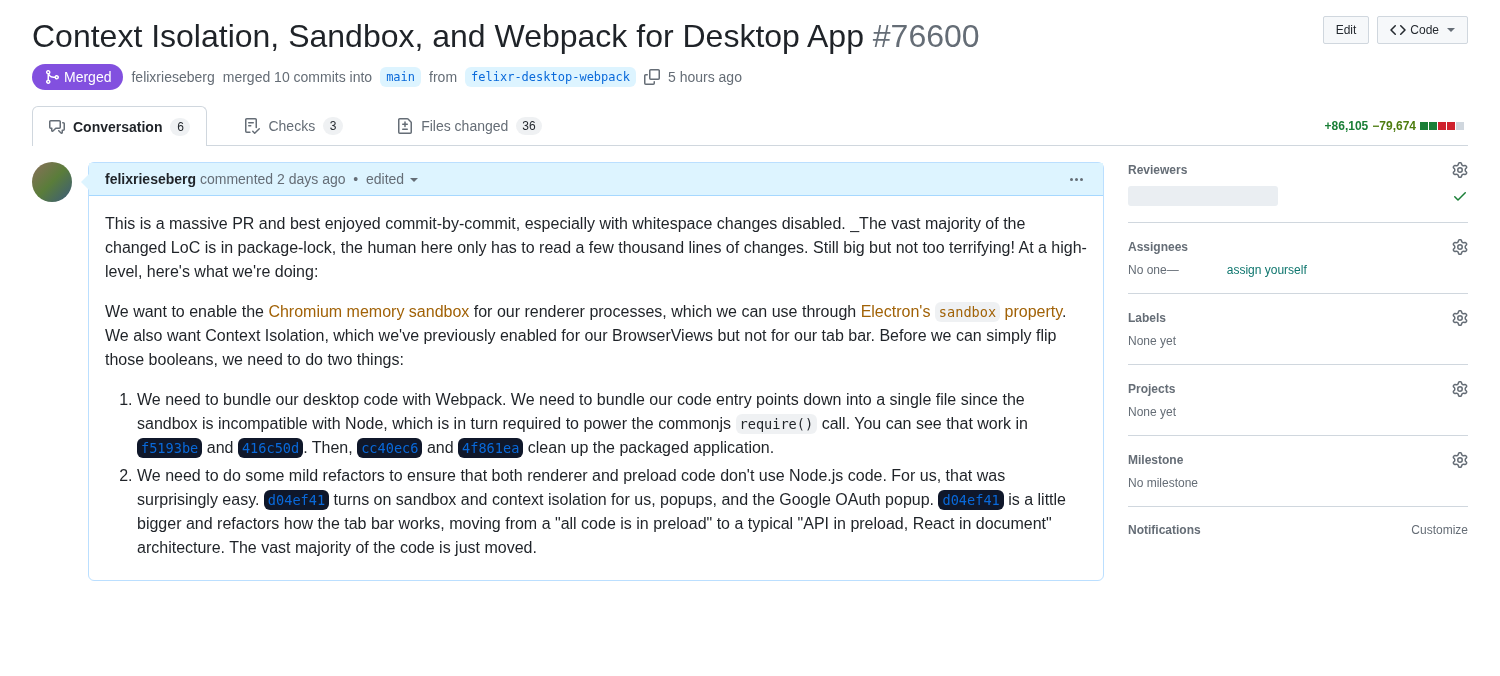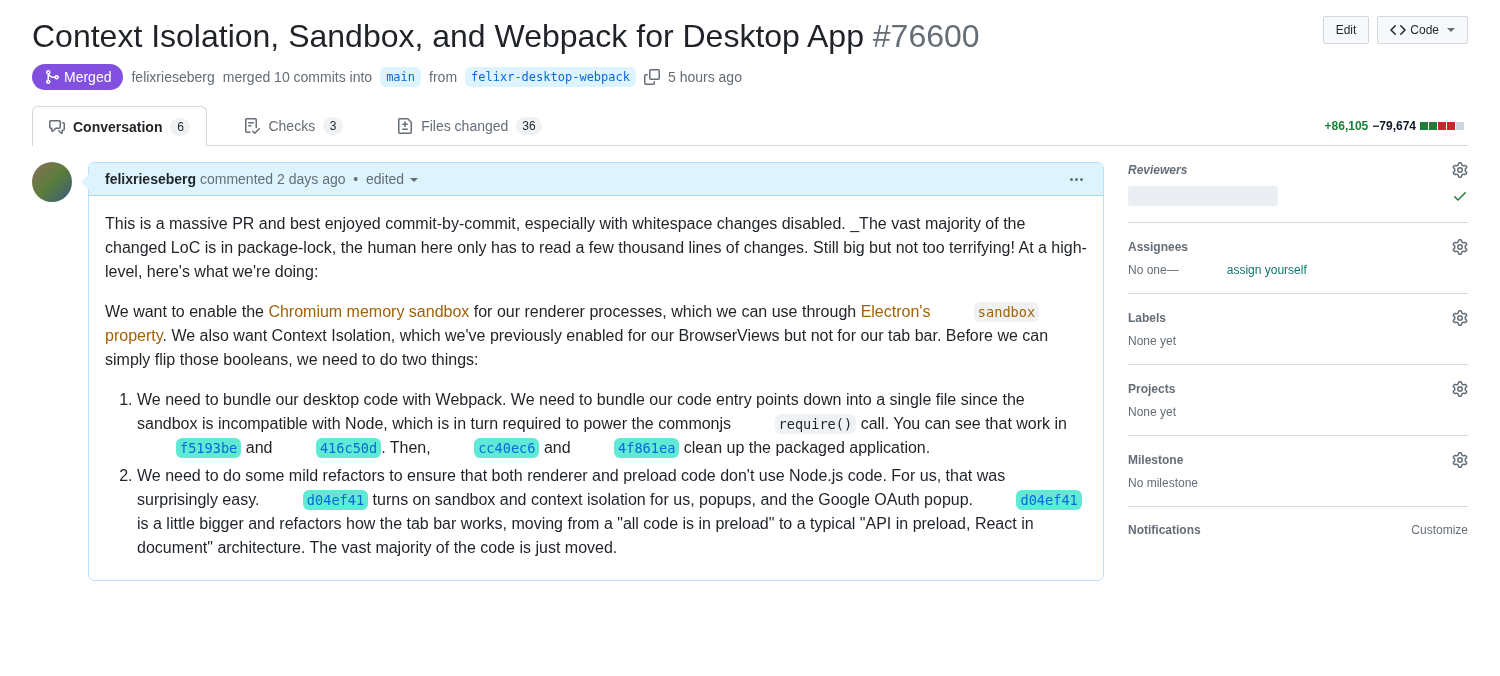--- a/index.html
+++ b/index.html
@@ -25,21 +25,21 @@
 
 .tabnav { border-bottom: 1px solid #d0d7de; display: flex; justify-content: space-between; align-items: center; }
 .tabs { display: flex; gap: 20px; }
 .tab { display: inline-flex; align-items: center; gap: 8px; padding: 10px 16px; color: #656d76; border: 1px solid transparent; border-bottom: none; border-radius: 6px 6px 0 0; cursor: pointer; font-size: 14px; }
 .tab.selected { background: #fff; border-color: #d0d7de; color: #1f2328; font-weight: 600; margin-bottom: -1px; }
 .tab svg { width: 16px; height: 16px; fill: #656d76; }
 .counter { background: rgba(175,184,193,0.2); color: #24292f; border-radius: 2em; padding: 0 6px; font-size: 12px; font-weight: 500; min-width: 20px; text-align: center; line-height: 18px; }
 
 .diffstat { display: flex; align-items: center; gap: 4px; font-size: 12px; font-weight: 600; padding-right: 4px; }
 .diff-add { color: #1a7f37; }
-.diff-del { color: #0f172a; }
+.diff-del { color: #4d7c0f; }
 .diff-blocks { display: flex; gap: 1px; }
 .diff-block { width: 8px; height: 8px; }
 .diff-block.g { background: #1a7f37; }
 .diff-block.r { background: #cf222e; }
 .diff-block.n { background: #d0d7de; }
 
 .layout { display: flex; gap: 24px; margin-top: 16px; align-items: flex-start; }
 .main-col { flex: 1; min-width: 0; }
 .sidebar { width: 340px; flex-shrink: 0; font-size: 12px; color: #656d76; }
 
@@ -52,22 +52,22 @@
 .comment-header .dropdown-caret { display: inline-block; width: 0; height: 0; border-left: 4px solid transparent; border-right: 4px solid transparent; border-top: 4px solid #656d76; vertical-align: middle; margin-left: 2px; }
 .kebab { display: flex; gap: 2px; cursor: pointer; padding: 4px; }
 .kebab span { width: 3px; height: 3px; background: #656d76; border-radius: 50%; }
 
 .comment-body { padding: 16px; font-size: 16px; line-height: 1.5; color: #1f2328; }
 .comment-body h2 { font-size: 24px; font-weight: 600; padding-bottom: 8px; border-bottom: 1px solid #d0d7de; margin-bottom: 16px; }
 .comment-body p { margin-bottom: 16px; }
 .comment-body ol { padding-left: 32px; }
 .comment-body li { margin-bottom: 4px; }
 .comment-body .link { color: #a16207; }
-.comment-body code { background: rgba(175,184,193,0.2); padding: 2px 4px; border-radius: 6px; font-family: ui-monospace, SFMono-Regular, Menlo, monospace; font-size: 85%; margin-left: 39px; }
-.comment-body code.commit-ref { background: #5eead4; color: #0969da; }
+.comment-body code { background: rgba(175,184,193,0.2); padding: 2px 4px; border-radius: 6px; font-family: ui-monospace, SFMono-Regular, Menlo, monospace; font-size: 85%; }
+.comment-body code.commit-ref { background: #0f172a; color: #0969da; }
 
 .sidebar-section { border-bottom: 1px solid #d0d7de; padding: 16px 0; }
 .sidebar-header { display: flex; justify-content: space-between; align-items: center; margin-bottom: 8px; font-weight: 600; color: #656d76; cursor: pointer; }
 .sidebar-header svg { width: 16px; height: 16px; fill: #656d76; }
 .sidebar-body { color: #656d76; }
 .assign-link { color: #0f766e; margin-left: 48px; }
 .reviewer-placeholder { display: flex; align-items: center; justify-content: space-between; }
 .reviewer-name-redacted { height: 20px; width: 150px; background: #eaeef2; border-radius: 3px; }
 .check-icon { color: #1a7f37; fill: #1a7f37; width: 16px; height: 16px; }
 .notif-row { display: flex; justify-content: space-between; align-items: center; font-weight: 600; gap: 30px; }
@@ -186,21 +186,21 @@
               <li>
                 <span>We need to do some mild refactors to ensure that both renderer and preload code don't use Node.js code. For us, that was surprisingly easy. </span><code class="commit-ref">d04ef41</code><span> turns on sandbox and context isolation for us, popups, and the Google OAuth popup. </span><code class="commit-ref">d04ef41</code><span> is a little bigger and refactors how the tab bar works, moving from a "all code is in preload" to a typical "API in preload, React in document" architecture. The vast majority of the code is just moved.</span>
               </li>
             </ol>
           </div>
         </div>
       </div>
     </div>
 
     <div class="sidebar">
-      <div class="sidebar-section" style="padding-top:0;font-style:italic;">
+      <div class="sidebar-section" style="padding-top:0;">
         <div class="sidebar-header">
           <span>Reviewers</span>
           <svg viewBox="0 0 16 16">
               <path d="M8 0a8.2 8.2 0 0 1 .701.031C9.444.095 9.99.645 10.16 1.29l.288 1.107c.018.066.079.158.212.224.231.114.454.243.668.386.123.082.233.09.299.071l1.103-.303c.644-.176 1.392.021 1.82.63.27.385.506.792.704 1.218.315.675.111 1.422-.364 1.891l-.814.806c-.049.048-.098.147-.088.294.016.257.016.515 0 .772-.01.147.038.246.088.294l.814.806c.475.469.679 1.216.364 1.891a7.977 7.977 0 0 1-.704 1.217c-.428.61-1.176.807-1.82.63l-1.102-.302c-.067-.019-.177-.011-.3.071a5.909 5.909 0 0 1-.668.386c-.133.066-.194.158-.211.224l-.29 1.106c-.168.646-.715 1.196-1.458 1.26a8.006 8.006 0 0 1-1.402 0c-.743-.064-1.289-.614-1.458-1.26l-.289-1.106c-.018-.066-.079-.158-.212-.224a5.738 5.738 0 0 1-.668-.386c-.123-.082-.233-.09-.299-.071l-1.103.303c-.644.176-1.392-.021-1.82-.63a8.12 8.12 0 0 1-.704-1.218c-.315-.675-.111-1.422.363-1.891l.815-.806c.05-.048.098-.147.088-.294a6.214 6.214 0 0 1 0-.772c.01-.147-.038-.246-.088-.294l-.815-.806C.635 6.045.431 5.298.746 4.623a7.92 7.92 0 0 1 .704-1.217c.428-.61 1.176-.807 1.82-.63l1.102.302c.067.019.177.011.3-.071.214-.143.437-.272.668-.386.133-.066.194-.158.211-.224l.29-1.106C6.009.645 6.556.095 7.299.03 7.53.01 7.764 0 8 0Zm-.571 1.525c-.036.003-.108.036-.137.146l-.289 1.105c-.147.561-.549.967-.998 1.189-.173.086-.34.183-.5.29-.417.278-.97.423-1.529.27l-1.103-.303c-.109-.03-.175.016-.195.045-.22.312-.412.644-.573.99-.014.031-.021.11.059.19l.815.806c.411.406.562.957.53 1.456a4.709 4.709 0 0 0 0 .582c.032.499-.119 1.05-.53 1.456l-.815.806c-.081.08-.073.159-.059.19.162.346.353.677.573.989.02.03.085.076.195.046l1.102-.303c.56-.153 1.113-.008 1.53.27.161.107.328.204.501.29.447.222.85.629.997 1.189l.289 1.105c.029.109.101.143.137.146a6.6 6.6 0 0 0 1.142 0c.036-.003.108-.036.137-.146l.289-1.105c.147-.561.549-.967.998-1.189.173-.086.34-.183.5-.29.417-.278.97-.423 1.529-.27l1.103.303c.109.029.175-.016.195-.045.22-.313.411-.644.573-.99.014-.031.021-.11-.059-.19l-.815-.806c-.411-.406-.562-.957-.53-1.456a4.709 4.709 0 0 0 0-.582c-.032-.499.119-1.05.53-1.456l.815-.806c.081-.08.073-.159.059-.19a6.464 6.464 0 0 0-.573-.989c-.02-.03-.085-.076-.195-.046l-1.102.303c-.56.153-1.113.008-1.53-.27a4.44 4.44 0 0 0-.501-.29c-.447-.222-.85-.629-.997-1.189l-.289-1.105c-.029-.11-.101-.143-.137-.146a6.6 6.6 0 0 0-1.142 0ZM11 8a3 3 0 1 1-6 0 3 3 0 0 1 6 0ZM9.5 8a1.5 1.5 0 1 0-3.001.001A1.5 1.5 0 0 0 9.5 8Z"></path>
             </svg>
         </div>
         <div class="sidebar-body reviewer-placeholder">
           <div class="reviewer-name-redacted"></div>
           <svg class="check-icon" viewBox="0 0 16 16">
               <path d="M13.78 4.22a.75.75 0 0 1 0 1.06l-7.25 7.25a.75.75 0 0 1-1.06 0L2.22 9.28a.751.751 0 0 1 .018-1.042.751.751 0 0 1 1.042-.018L6 10.94l6.72-6.72a.75.75 0 0 1 1.06 0Z"></path>

